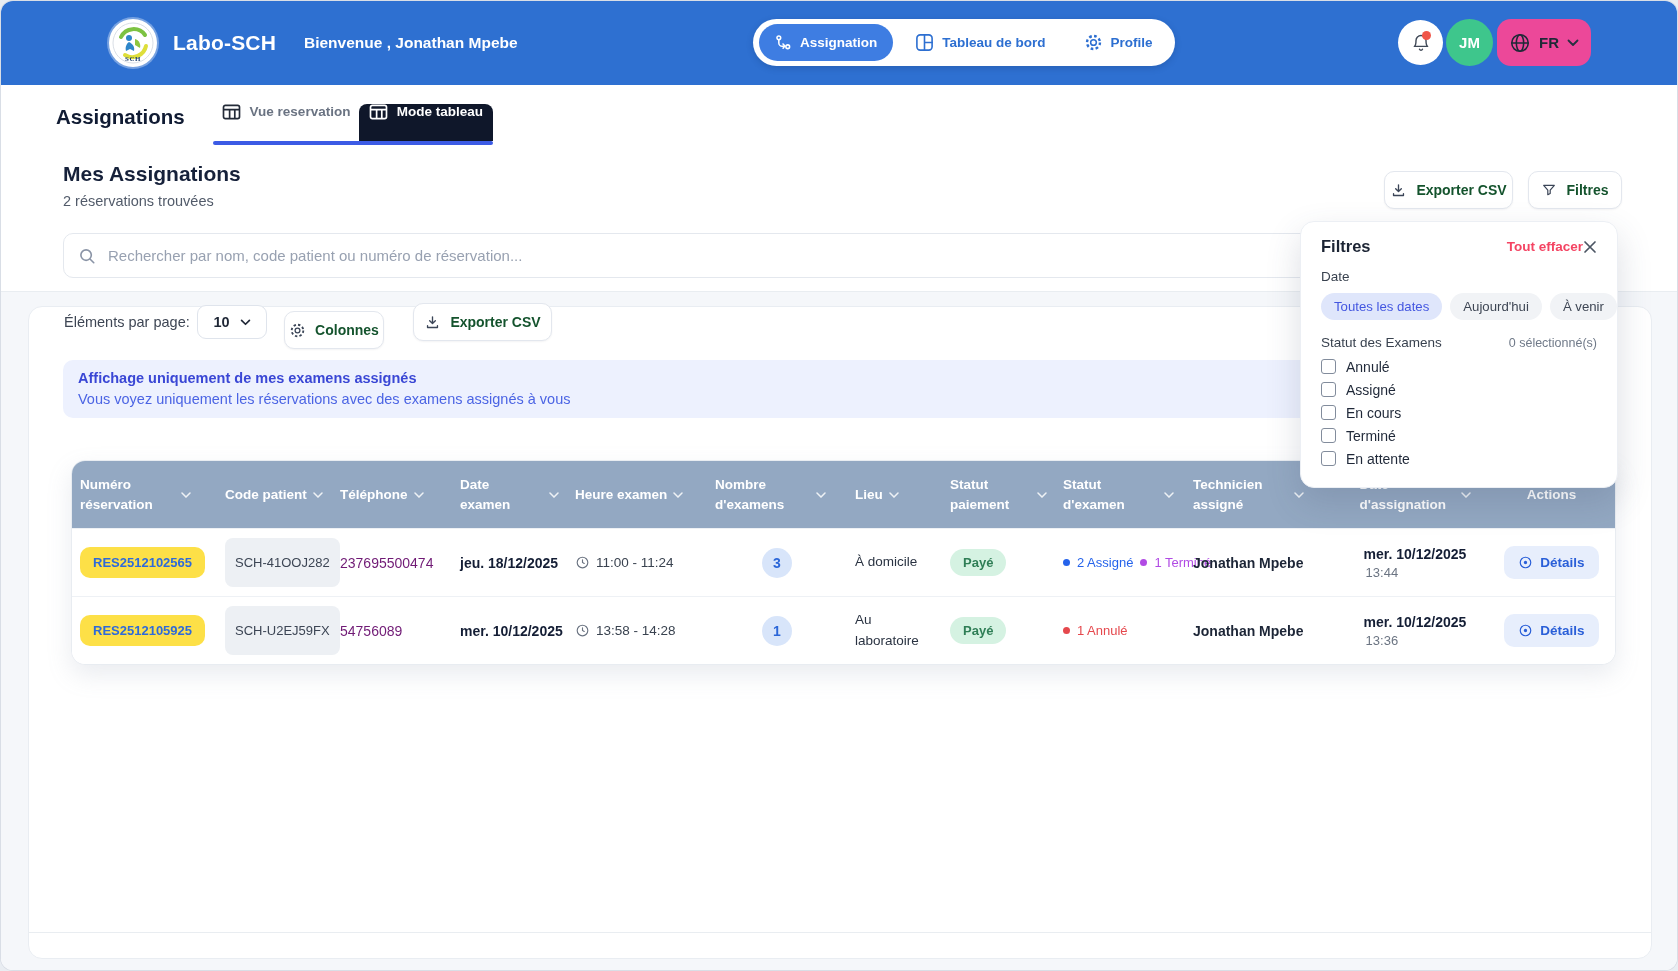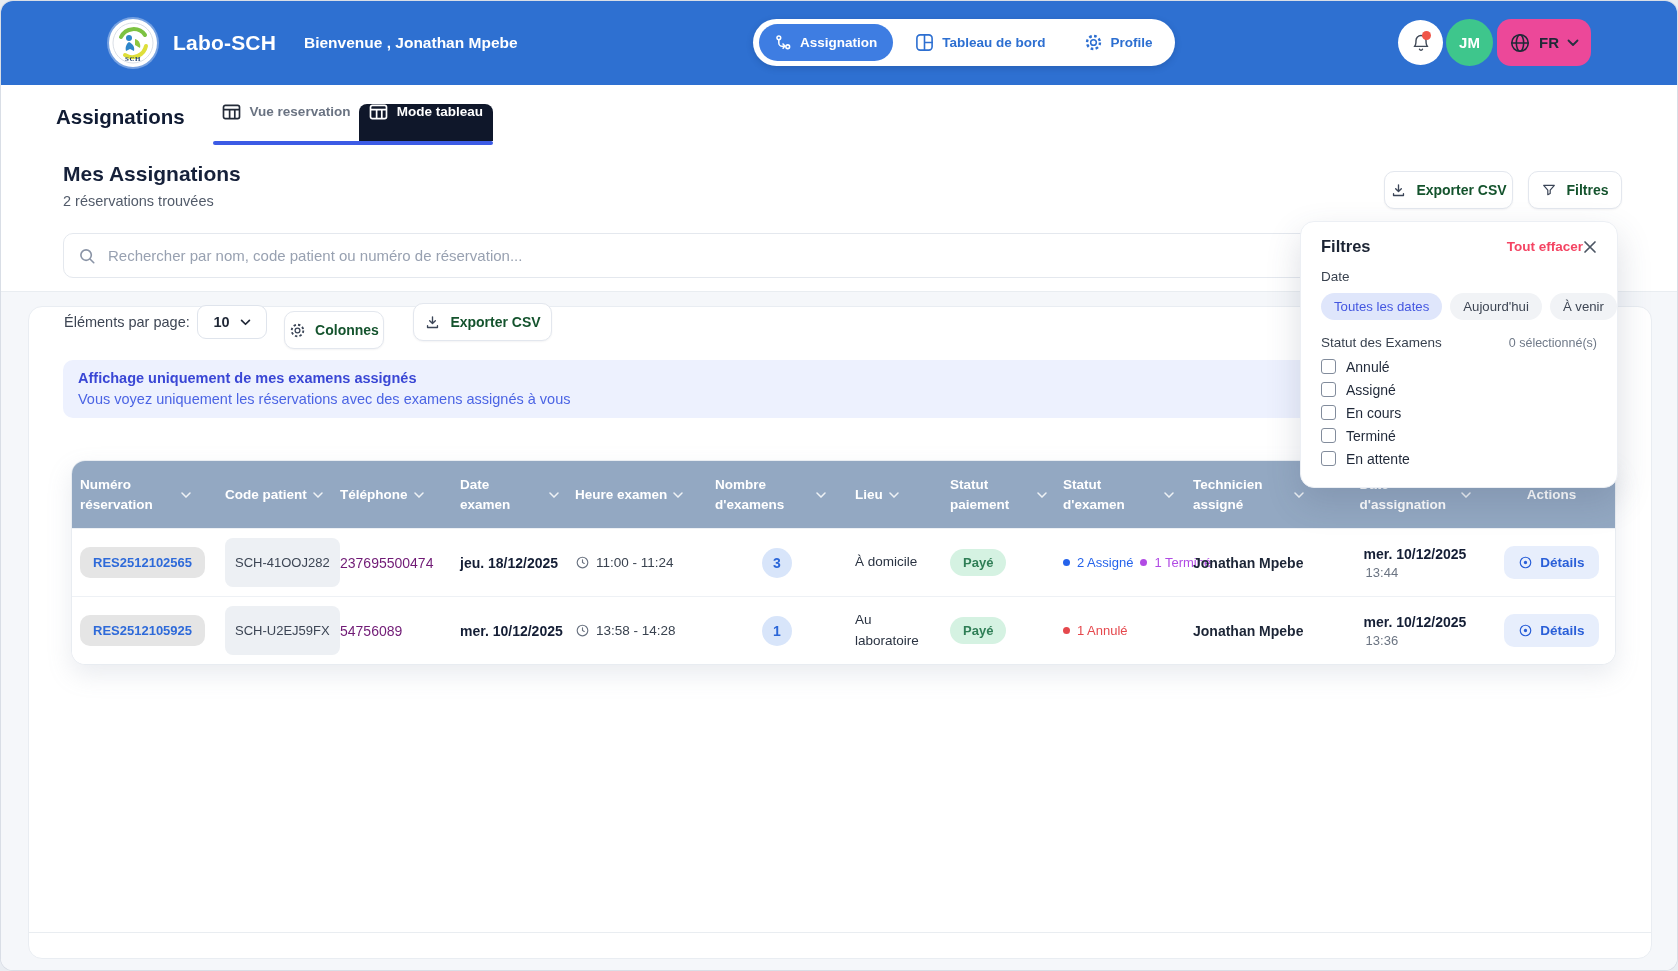--- a/index.html
+++ b/index.html
@@ -84,21 +84,21 @@
     background:#fff;box-shadow:0 10px 24px rgba(141,151,170,.18);border:1px solid #e8ecf1;box-sizing:border-box;}
   .tgrid{display:grid;grid-template-columns:145px 115px 120px 115px 140px 140px 95px 113px 130px 155px 150px 123px;}
   .thead{background:#93a8c2;height:67px;align-items:center;}
   .th{display:flex;align-items:center;gap:6px;padding:0 8px;color:#fff;}
   .th .t{font-size:13.5px;font-weight:600;line-height:1.45;max-width:95px;}
   .th.center{justify-content:center;}
   .sortchev{flex:0 0 auto;opacity:.85;}
   .trow{border-top:1px solid #eef1f5;min-height:67px;align-items:center;background:#fff;}
   .td{display:flex;align-items:center;padding:8px;box-sizing:border-box;}
   .td.center{justify-content:center;}
-  .pill-res{background:#e5e5e5;color:#2e6ad9;font-size:13px;font-weight:bold;padding:8px 13px;border-radius:10px;white-space:nowrap;cursor:pointer;}
+  .pill-res{background:#fde047;color:#2e6ad9;font-size:13px;font-weight:bold;padding:8px 13px;border-radius:10px;white-space:nowrap;cursor:pointer;}
   .pill-code{background:#edf0f4;color:#3c4554;font-size:13px;padding:17px 10px;border-radius:8px;white-space:nowrap;}
   .cell-phone{font-size:14px;color:#701a75;}
   .cell-date{font-size:14px;font-weight:bold;color:#141e35;white-space:nowrap;}
   .cell-time{font-size:13.5px;color:#3a4350;display:flex;align-items:center;gap:6px;white-space:nowrap;}
   .badge-count{width:30px;height:30px;border-radius:50%;background:#d8e5fa;color:#2b66d8;font-size:14px;font-weight:bold;
     display:flex;align-items:center;justify-content:center;}
   .cell-loc{font-size:13.5px;color:#2a3342;line-height:1.5;}
   .pill-paid{background:#d5f2e2;color:#2f7e56;font-size:13px;font-weight:bold;padding:6px 13px;border-radius:999px;}
   .statuses{display:flex;flex-direction:row;gap:7px;}
   .status-line{display:flex;align-items:center;gap:7px;font-size:13px;white-space:nowrap;}

